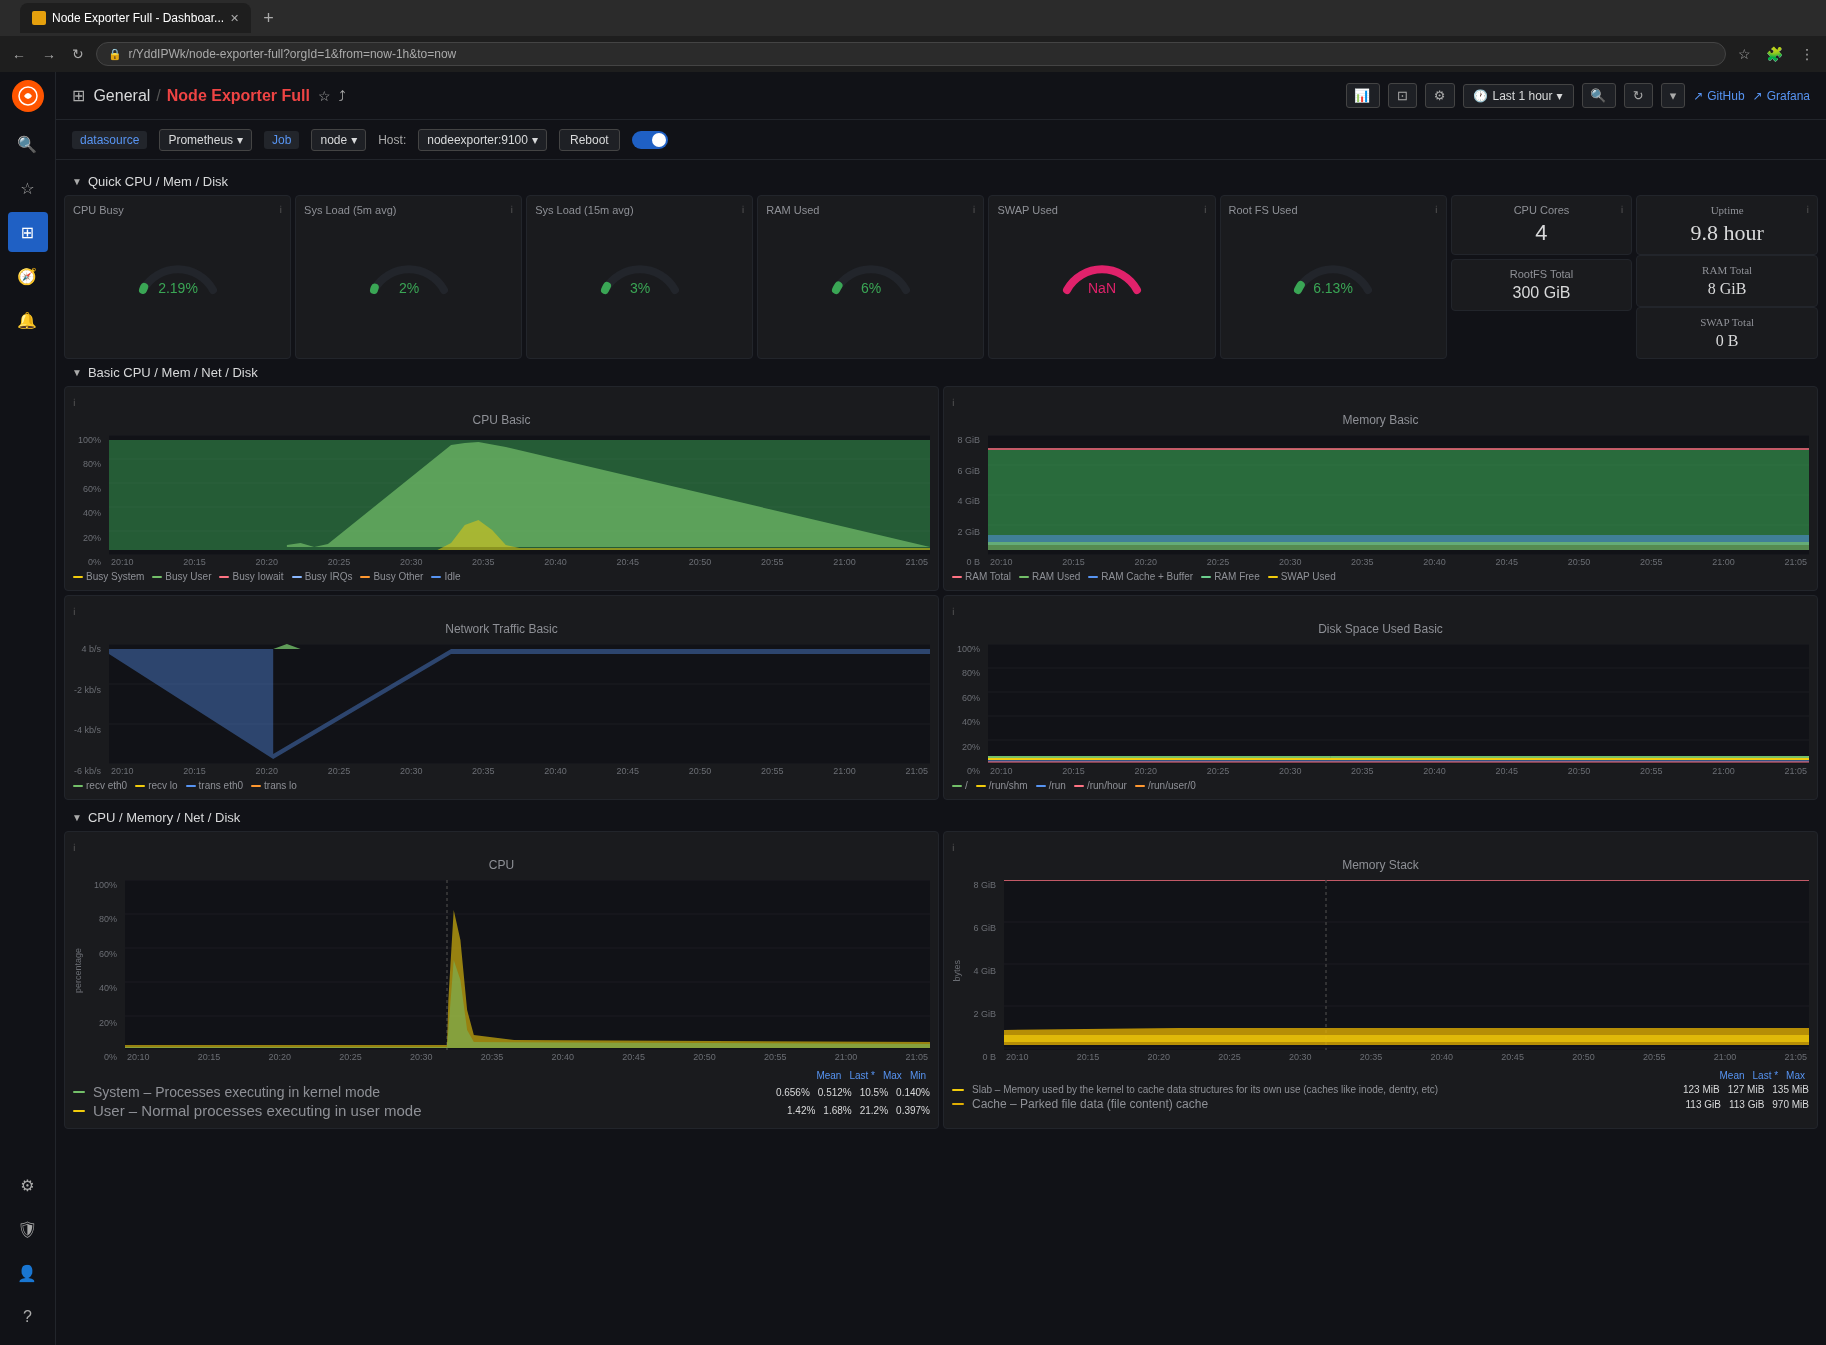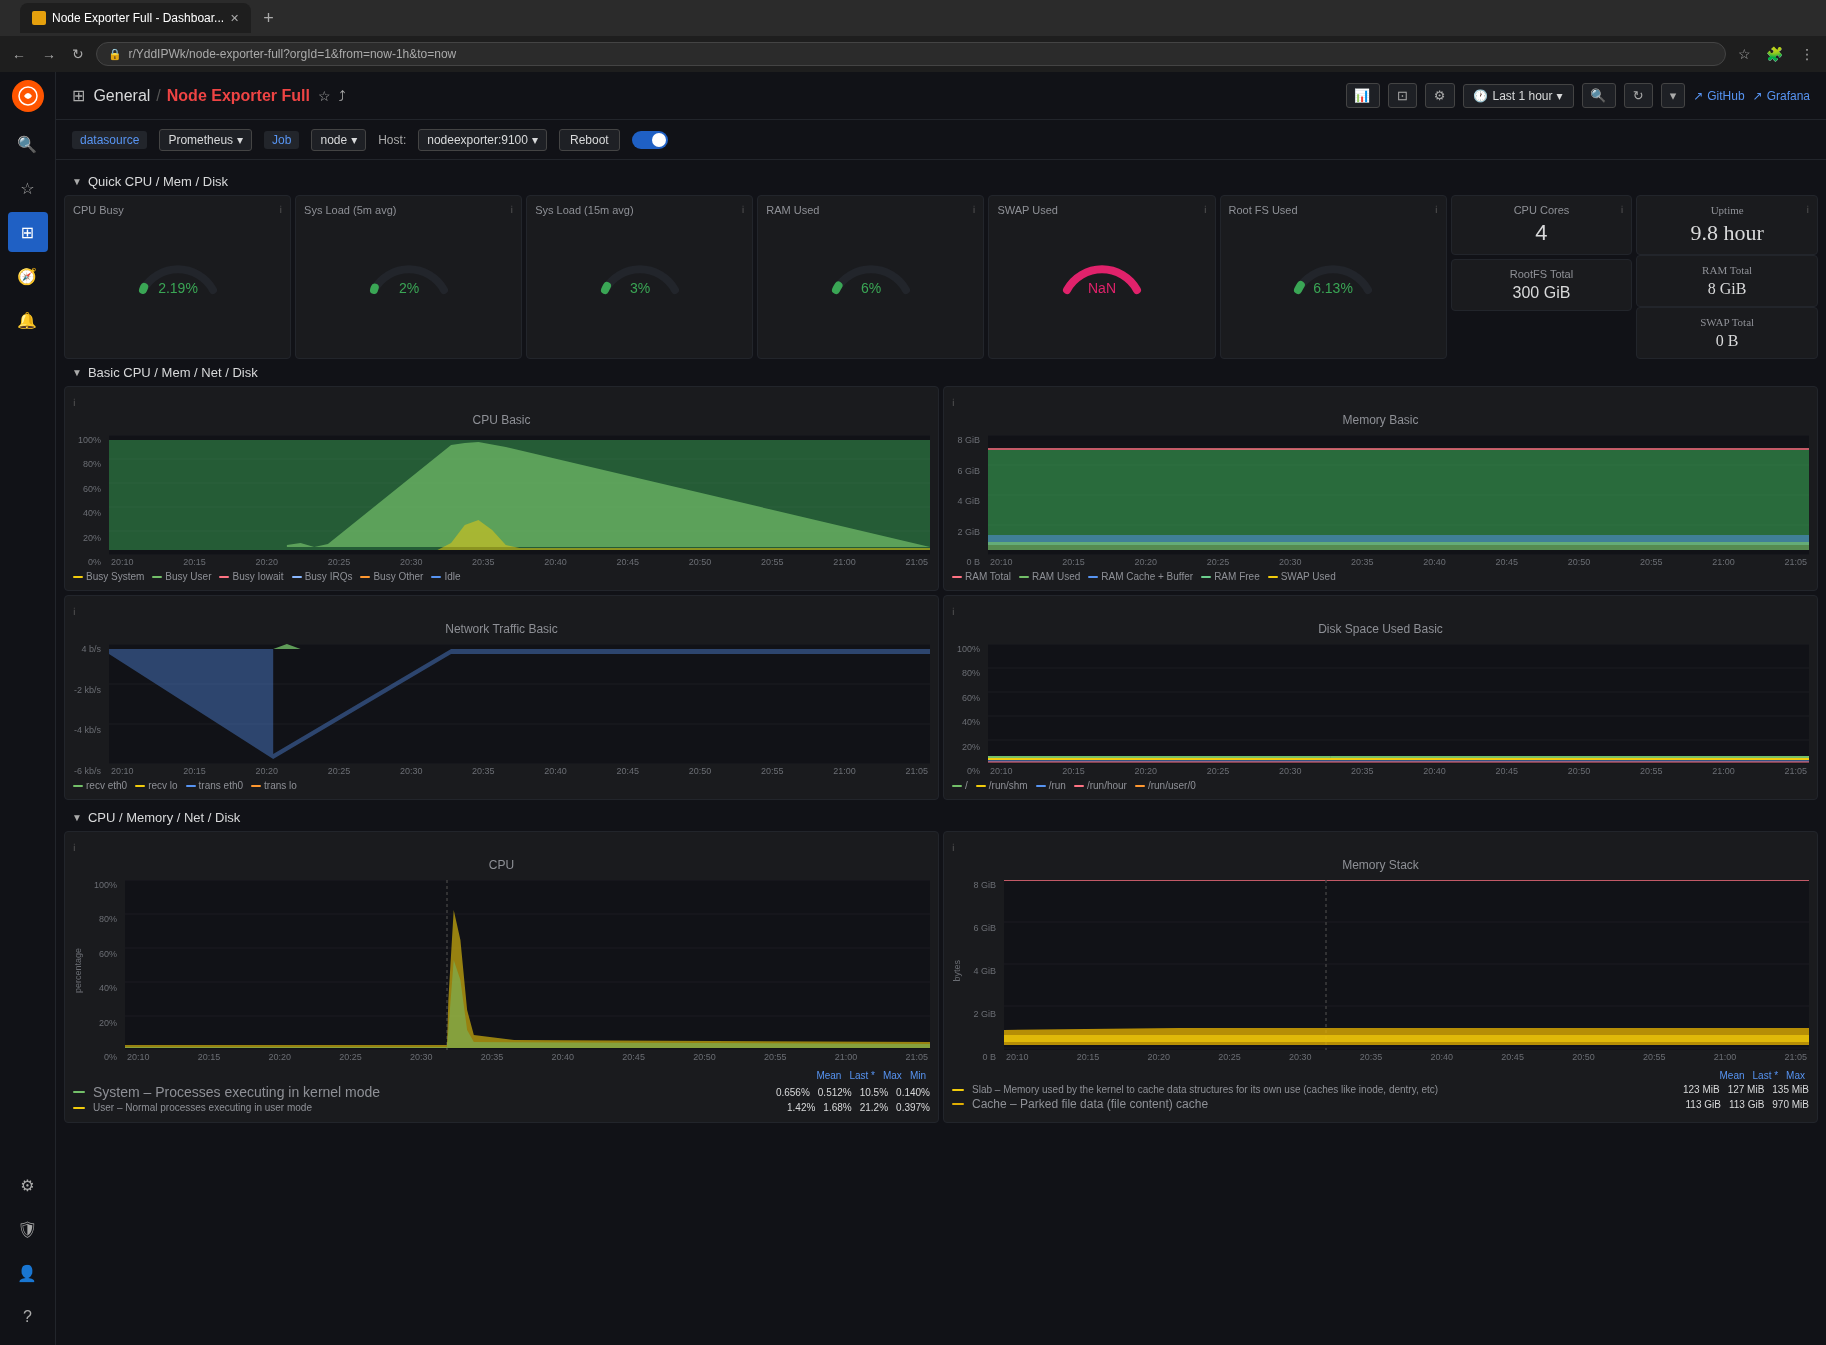--- a/index.html
+++ b/index.html
@@ -847,21 +847,21 @@
               <span style="font-size:14px;color:#8e9096;flex:1;">System – Processes executing in kernel mode</span>
               <div style="display:flex;gap:8px;font-size:10px;color:#d8d9da;margin-left:8px;flex-shrink:0;">
                 <span>0.656%</span>
                 <span>0.512%</span>
                 <span>10.5%</span>
                 <span>0.140%</span>
               </div>
             </div>
             <div class="legend-table-row">
               <div class="legend-dot" style="background:#f2cc0c;width:12px;height:2px;flex-shrink:0;"></div>
-              <span style="font-size:10px;color:#8e9096;flex:1;">User – Normal processes executing in user mode</span>
+              <span style="font-size:15px;color:#8e9096;flex:1;">User – Normal processes executing in user mode</span>
               <div style="display:flex;gap:8px;font-size:10px;color:#d8d9da;margin-left:8px;flex-shrink:0;">
                 <span>1.42%</span>
                 <span>1.68%</span>
                 <span>21.2%</span>
                 <span>0.397%</span>
               </div>
             </div>
           </div>
         </div>
 

